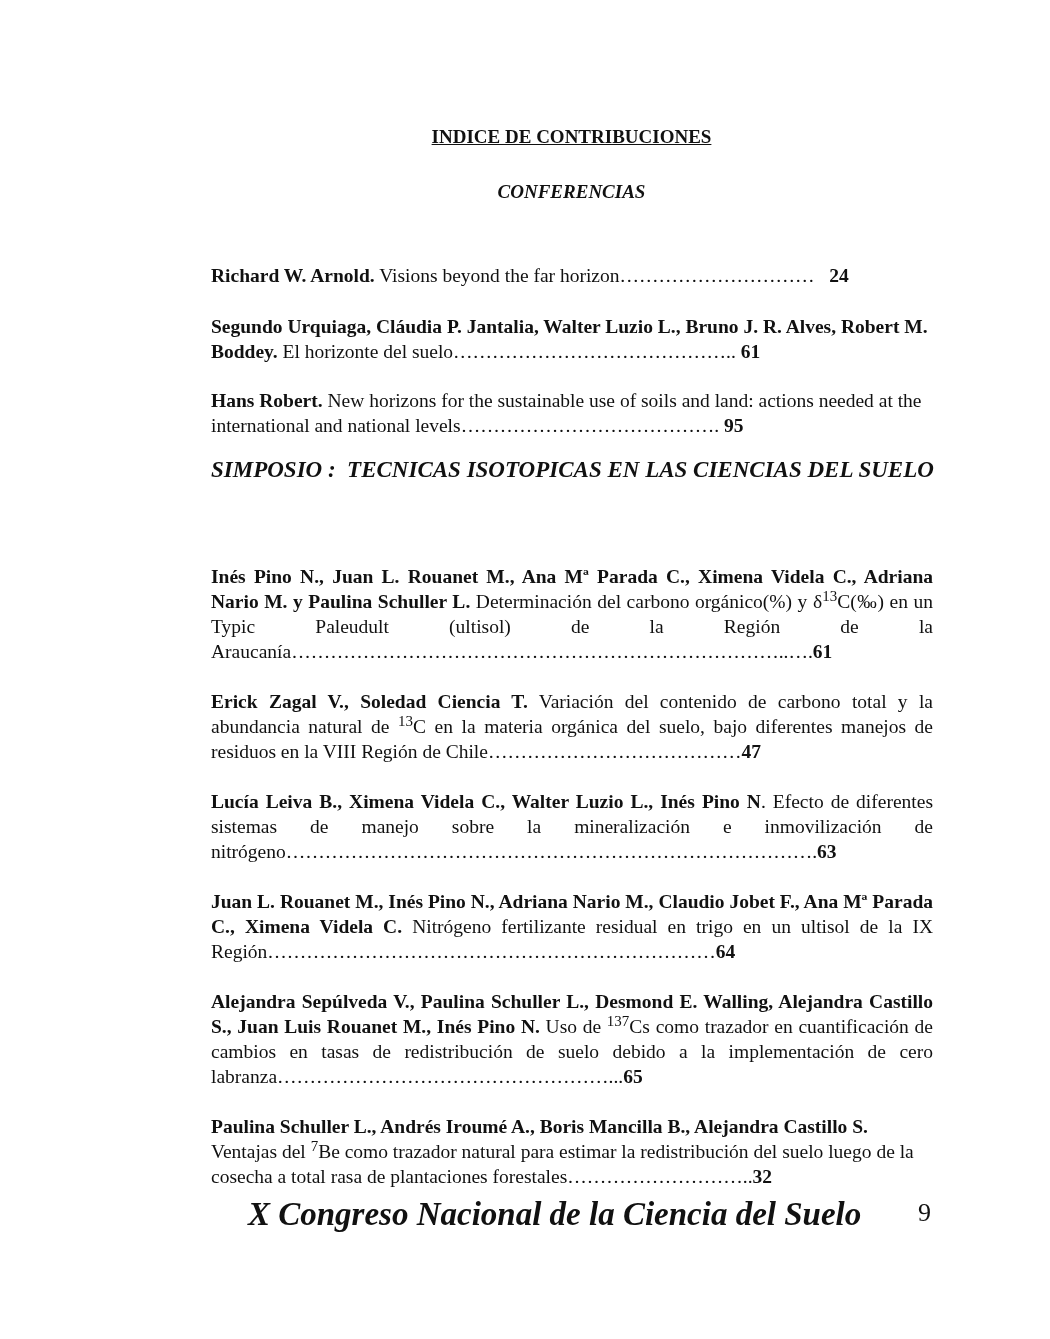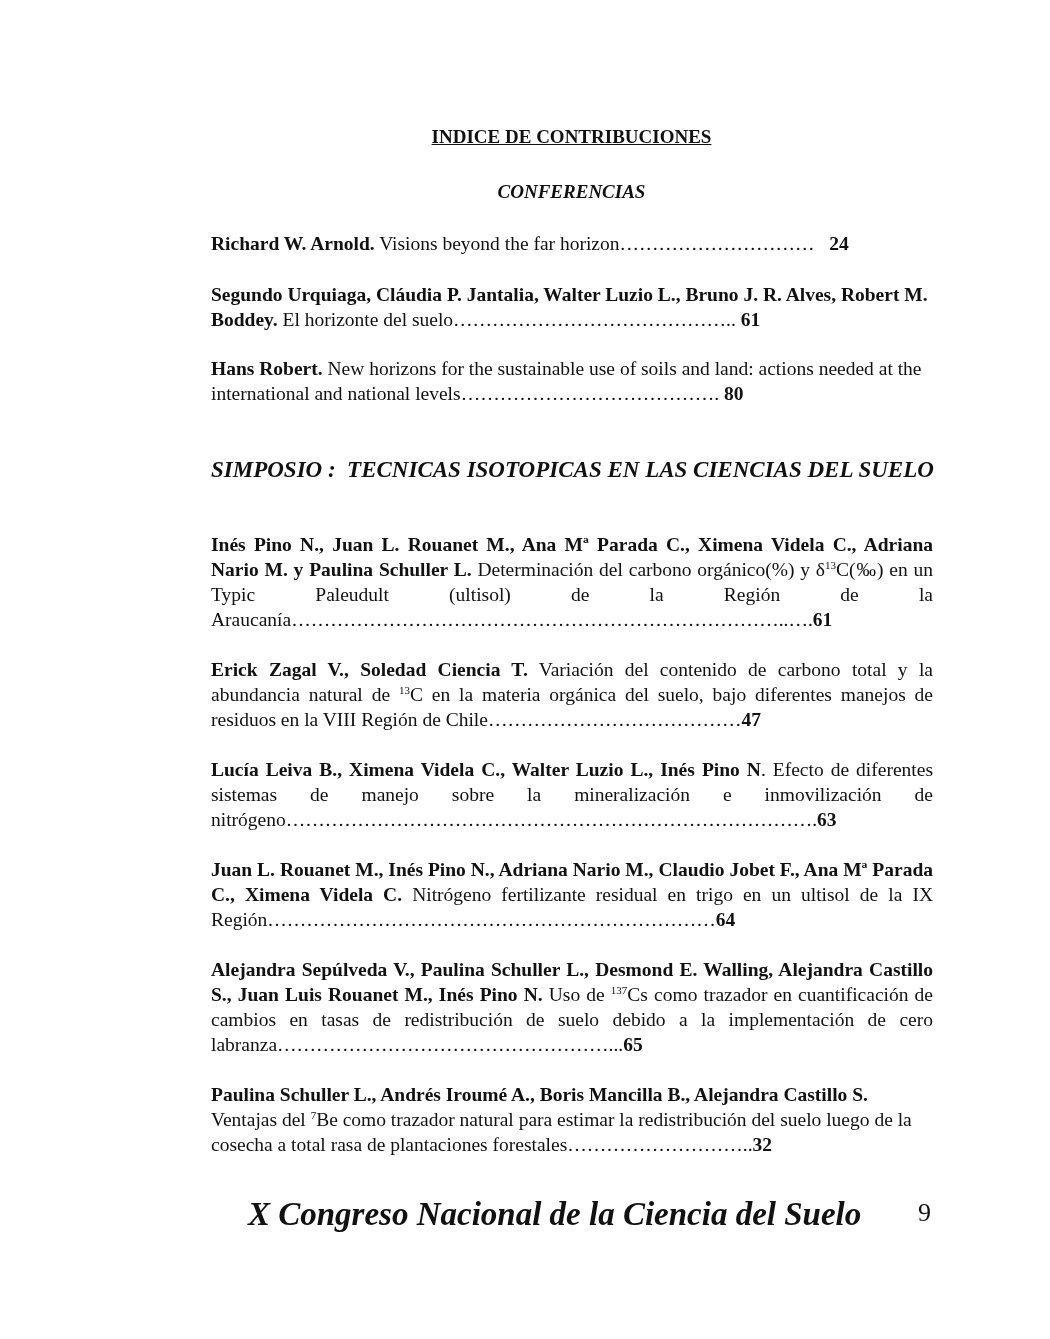--- a/index.html
+++ b/index.html
@@ -15,45 +15,45 @@
   .section-center {
     position: absolute; top: 181px; left: 0; width: 1143px;
     text-align: center; font-weight: bold; font-style: italic; font-size: 19px;
   }
   .section-left {
     position: absolute; top: 457px; left: 211px;
     font-weight: bold; font-style: italic; font-size: 23px;
   }
   .entry {
     position: absolute; left: 211px; width: 722px;
-    font-size: 19.5px; line-height: 25px;
+    font-size: 19.5px; line-height: 25px; margin-top: 32px;
   }
   .entry.justify { text-align: justify; }
   .entry .authors { font-weight: bold; }
   .entry .page { font-weight: bold; }
-  .entry sup { font-size: 11px; line-height: 0; vertical-align: 7px; }
+  .entry sup { font-size: 15px; line-height: 0; vertical-align: 7px; }
   .footer-title {
     position: absolute; top: 1196px; left: 248px;
     font-style: italic; font-weight: bold; font-size: 33px;
   }
   .footer-page {
     position: absolute; top: 1198px; left: 918px; font-size: 26px;
   }
 </style>
 </head>
 <body>
 
 <div class="page-title">INDICE DE CONTRIBUCIONES</div>
 <div class="section-center">CONFERENCIAS</div>
 
 <div class="entry" style="top:231px"><span class="authors">Richard W. Arnold.</span><span> Visions beyond the far horizon</span><span style="white-space:pre">…………………………   </span><span class="page">24</span></div>
 
 <div class="entry" style="top:282px"><span class="authors">Segundo Urquiaga, Cláudia P. Jantalia, Walter Luzio L., Bruno J. R. Alves, Robert M. Boddey.</span><span> El horizonte del suelo</span><span>……………………………………..</span><span class="page"> 61</span></div>
 
-<div class="entry" style="top:356px"><span class="authors">Hans Robert.</span><span> New horizons for the sustainable use of soils and land: actions needed at the international and national levels</span><span>…………………………………. </span><span class="page">80</span></div>
+<div class="entry" style="top:356px"><span class="authors">Hans Robert.</span><span> New horizons for the sustainable use of soils and land: actions needed at the international and national levels</span><span>…………………………………. </span><span class="page">95</span></div>
 
 <div class="section-left" style="white-space:pre">SIMPOSIO :  TECNICAS ISOTOPICAS EN LAS CIENCIAS DEL SUELO</div>
 
 <div class="entry justify" style="top:532px"><span class="authors">Inés Pino N., Juan L. Rouanet M., Ana Mª Parada C., Ximena Videla C., Adriana Nario M. y Paulina Schuller L.</span><span> Determinación del carbono orgánico(%) y δ</span><sup>13</sup><span>C(‰) en un Typic Paleudult (ultisol) de la Región de la Araucanía</span><span>…………………………………………………………………..….</span><span class="page">61</span></div>
 
 <div class="entry justify" style="top:657px"><span class="authors">Erick Zagal V., Soledad Ciencia T.</span><span> Variación del contenido de carbono total y la abundancia natural de </span><sup>13</sup><span>C en la materia orgánica del suelo, bajo diferentes manejos de residuos en la VIII Región de Chile</span><span>…………………………………</span><span class="page">47</span></div>
 
 <div class="entry justify" style="top:757px"><span class="authors">Lucía Leiva B., Ximena Videla C., Walter Luzio L., Inés Pino N</span><span>. Efecto de diferentes sistemas de manejo sobre la mineralización e inmovilización de nitrógeno</span><span>……………………………………………………………………….</span><span class="page">63</span></div>
 
 <div class="entry justify" style="top:857px"><span class="authors">Juan L. Rouanet M., Inés Pino N., Adriana Nario M., Claudio Jobet F.,  Ana Mª Parada C.,  Ximena Videla C.</span><span> Nitrógeno fertilizante residual en trigo en un ultisol de la IX Región</span><span>……………………………………………………………</span><span class="page">64</span></div>

